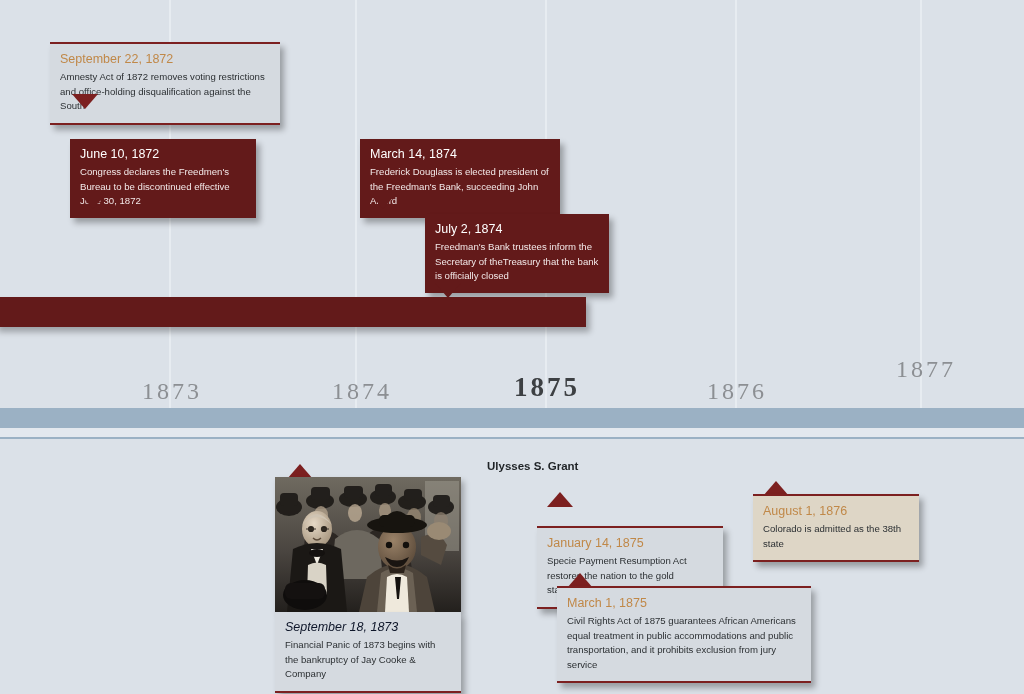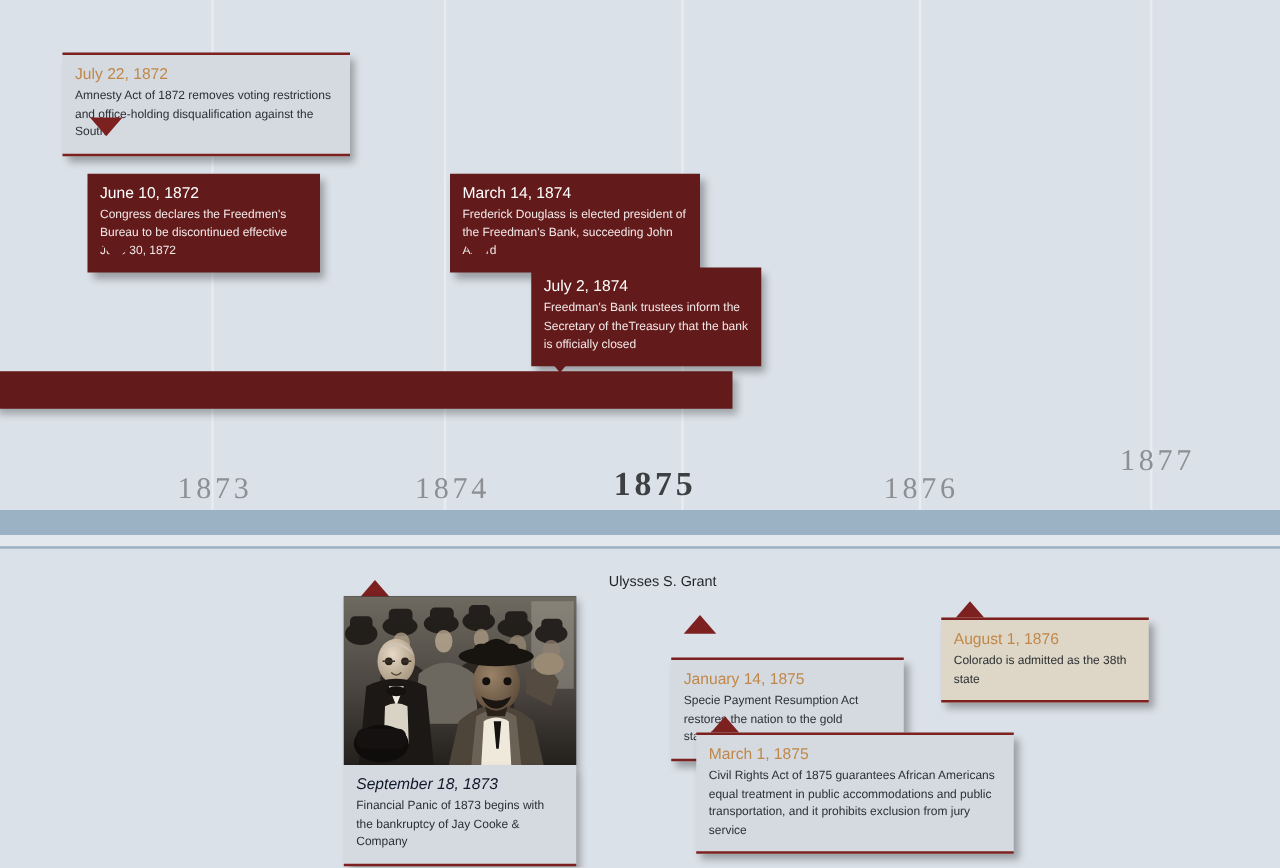--- a/index.html
+++ b/index.html
@@ -75,21 +75,21 @@
     left: 0;
     width: 1024px;
     height: 2px;
     background: #9bb1c4;
   }
 
   
   .president-label {
     position: absolute;
     font-size: 11.5px;
-    font-weight: normal;
+    font-weight: bold;
     color: #1f2326;
     white-space: nowrap;
   }
 
   
   .callout {
     position: absolute;
     box-shadow: 4px 5px 6px rgba(0,0,0,0.30);
   }
   .callout .inner {
@@ -168,21 +168,21 @@
 <div id="stage">
 
   <div class="gridline" style="left:169px;"></div>
   <div class="gridline" style="left:355px;"></div>
   <div class="gridline" style="left:545px;"></div>
   <div class="gridline" style="left:735px;"></div>
   <div class="gridline" style="left:920px;"></div>
 
   <div class="callout light" style="left:50px; top:42px; width:230px;">
     <div class="inner">
-      <div class="c-date">July 22, 1872</div>
+      <div class="c-date">September 22, 1872</div>
       <div class="c-text">Amnesty Act of 1872 removes voting restrictions and office-holding disqualification against the South</div>
     </div>
   </div>
   <div class="pointer" style="left:72px; top:94px;"></div>
 
   <div class="callout dark" style="left:70px; top:139px; width:186px;">
     <div class="inner">
       <div class="c-date">June 10, 1872</div>
       <div class="c-text">Congress declares the Freedmen's Bureau to be discontinued effective June 30, 1872</div>
     </div>
@@ -202,21 +202,21 @@
       <div class="c-date">July 2, 1874</div>
       <div class="c-text">Freedman's Bank trustees inform the Secretary of theTreasury that the bank is officially closed</div>
     </div>
   </div>
   <div class="pointer" style="left:435px; top:283px; border-top-color:#631a1a;"></div>
 
   <div class="era-bar" style="left:-6px; top:297px; width:592px; height:30px;"></div>
 
   <div class="year" style="left:142px; top:378px;">1873</div>
   <div class="year" style="left:332px; top:378px;">1874</div>
-  <div class="year active" style="left:491px; top:372px;">1875</div>
+  <div class="year active" style="left:514px; top:372px;">1875</div>
   <div class="year" style="left:707px; top:378px;">1876</div>
   <div class="year" style="left:896px; top:356px;">1877</div>
 
   <div class="band-blue" style="top:408px; height:20px;"></div>
   <div class="band-pale" style="top:428px; height:9px;"></div>
   <div class="band-rule" style="top:437px;"></div>
 
   <div class="president-label" style="left:487px; top:460px;">Ulysses S. Grant</div>
 
   <div class="pointer up" style="left:287px; top:464px;"></div>

